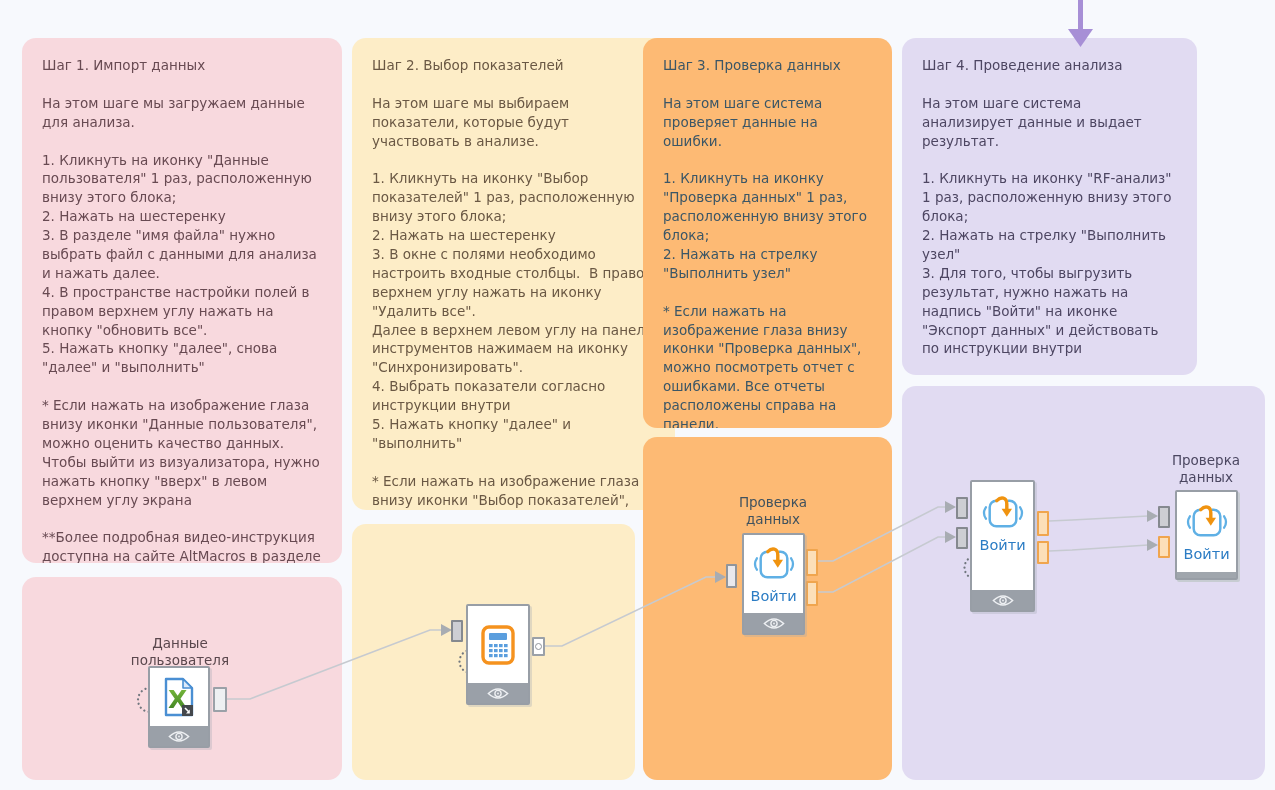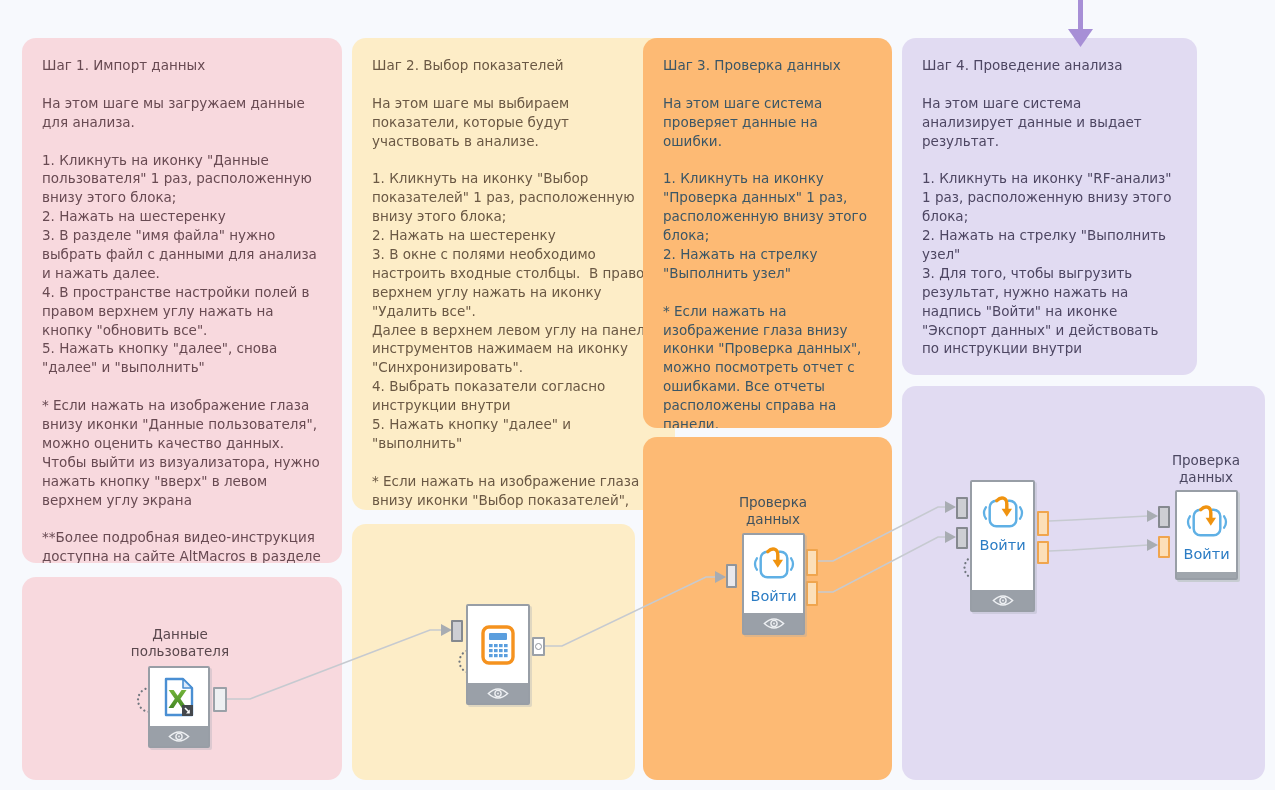--- a/index.html
+++ b/index.html
@@ -23,21 +23,21 @@
   .port.outc::after{content:"";width:5px;height:5px;border:1.5px solid #90959b;border-radius:50%;}
   .node-box{position:absolute;z-index:7;background:#fff;border:2px solid #989ea6;border-radius:2px;
             display:flex;flex-direction:column;box-sizing:border-box;
             box-shadow:2px 2px 0 rgba(160,166,174,.30);}
   .node-body{flex:1;display:flex;flex-direction:column;align-items:center;justify-content:center;gap:5px;}
   .node-body.toppad{justify-content:flex-start;padding-top:12px;}
   .node-footer{height:20px;background:#9aa0a8;display:flex;align-items:center;justify-content:center;}
   .node-strip{height:6px;background:#a0a6ad;}
   .enter-link{font-size:14.5px;color:#2b7cc4;}
   .node-label{position:absolute;z-index:7;text-align:center;font-size:13.5px;line-height:1.24;white-space:pre-line;}
-  .lbl1{color:#5a474d;}.lbl2{color:#5b5348;}.lbl3{color:#40525e;}.lbl4{color:#4b4761;}
+  .lbl1{color:#5a474d;margin-top:9px;}.lbl2{color:#5b5348;}.lbl3{color:#40525e;}.lbl4{color:#4b4761;}
 </style>
 </head>
 <body>
 
 <div class="canvas">
 
   <div class="note pad p1" style="left:22px;top:38px;width:320px;height:525px;">
     <div class="note-title">Шаг 1. Импорт данных</div>
     <div class="note-body">На этом шаге мы загружаем данные для анализа.
 

